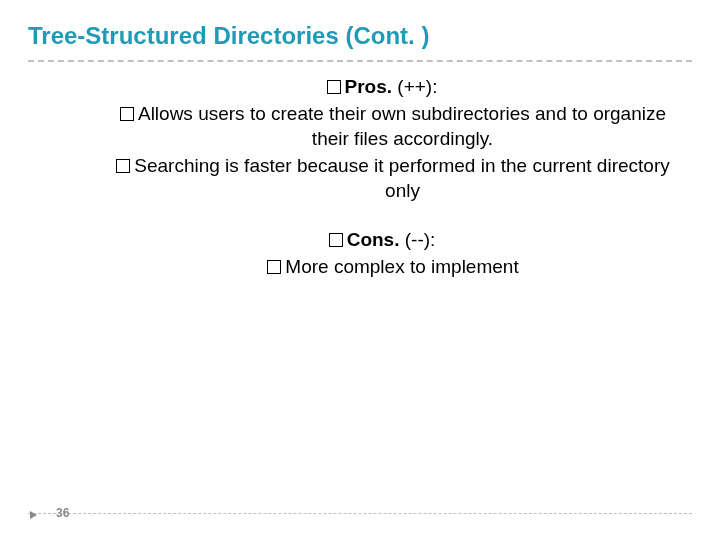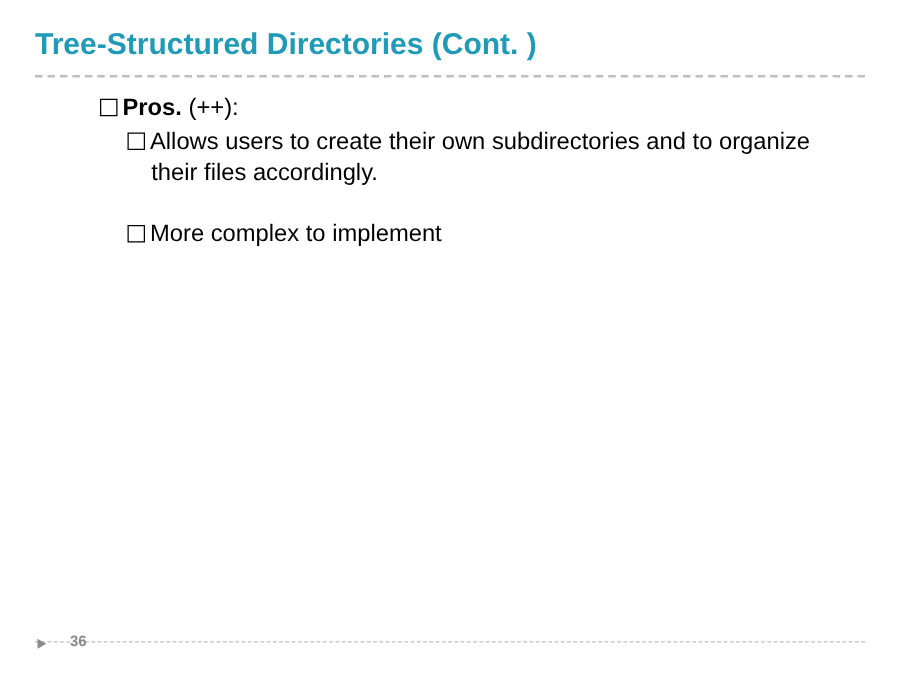--- a/index.html
+++ b/index.html
@@ -4,21 +4,21 @@
 <style>
   * { margin: 0; padding: 0; box-sizing: border-box; }
   html, body { width: 720px; height: 540px; background: #fff; font-family: Arial, Helvetica, sans-serif; }
   .slide { width: 720px; height: 540px; position: relative; padding: 22px 28px 0 28px; }
   .title { color: #1f9bb8; font-size: 24px; font-weight: bold; margin-bottom: 10px; }
   .hr-top { border: none; border-top: 2px dashed #bfbfbf; margin: 0 0 6px 0; }
   .content { padding: 4px 8px 0 52px; color: #000; font-size: 19px; line-height: 1.32; }
   .lvl1 { margin-top: 2px; }
   .lvl1 .label { font-weight: bold; }
   .lvl2 { padding-left: 22px; margin-top: 2px; }
-  .item { margin-bottom: 2px; }
+  .item { margin-bottom: 2px; text-align: center; }
   .spacer { height: 20px; }
   .bullet { display: inline-block; width: 14px; height: 14px; border: 1.5px solid #000; margin-right: 4px; vertical-align: -1px; background: #fff; }
   .sub-line { text-indent: -19px; padding-left: 19px; }
   .footer { position: absolute; left: 28px; right: 28px; bottom: 20px; }
   .hr-bot { border: none; border-top: 1.5px dashed #bfbfbf; margin-bottom: 6px; }
   .page { position: absolute; left: 56px; bottom: 20px; color: #8a8a8a; font-size: 12px; font-weight: bold; }
   .tri { position: absolute; left: 30px; bottom: 21px; width: 0; height: 0; border-top: 4px solid transparent; border-bottom: 4px solid transparent; border-left: 7px solid #8a8a8a; }
 </style>
 </head>
 <body>
@@ -28,24 +28,28 @@
   <div class="title">Tree-Structured Directories (Cont. )</div>
   <hr class="hr-top">
 
   <div class="content">
 
     <div class="lvl1 item">
       <span class="bullet"></span><span class="label">Pros.</span><span> (++):</span>
     </div>
     <div class="lvl2">
       <div class="item sub-line"><span class="bullet"></span><span>Allows users to create their own subdirectories and to organize their files accordingly.</span></div>
+      <div class="item sub-line"><span class="bullet"></span><span>Searching is faster because it performed in the current directory only</span></div>
     </div>
 
     <div class="spacer"></div>
 
+    <div class="lvl1 item">
+      <span class="bullet"></span><span class="label">Cons.</span><span> (--):</span>
+    </div>
     <div class="lvl2">
       <div class="item sub-line"><span class="bullet"></span><span>More complex to implement</span></div>
     </div>
 
   </div>
 
   <div class="footer">
     <hr class="hr-bot">
   </div>
   <div class="tri"></div>

